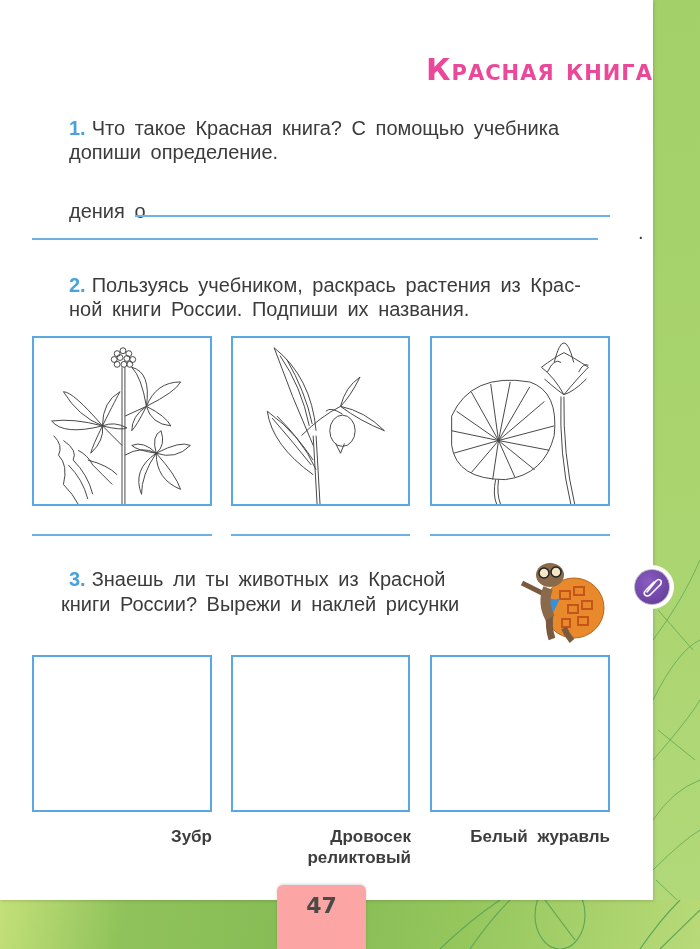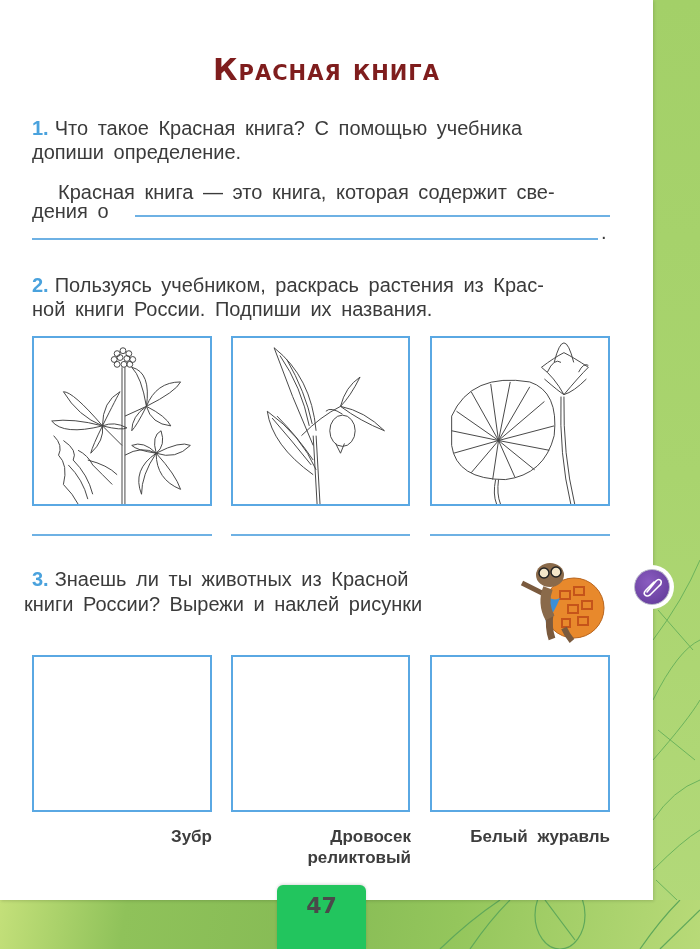--- a/index.html
+++ b/index.html
@@ -18,34 +18,35 @@
     position: absolute; left: 0; top: 900px; width: 700px; height: 49px;
     background: linear-gradient(100deg, #c4e07a 0%, #8fc25a 18%, #86bb55 45%, #94c65c 65%, #b8da78 100%);
   }
   .page {
     position: absolute; left: 0; top: 0; width: 653px; height: 900px;
     background: #ffffff;
     box-shadow: 1px 1px 3px rgba(0,0,0,0.15);
   }
   .title {
     position: absolute; left: 0; width: 653px; top: 52px;
-    text-align: center;
-    color: #7f1d1d;
+    text-align: right;
+    color: #ec4899;
     font-weight: bold;
     font-size: 30px;
     letter-spacing: 1px;
     font-variant: small-caps;
     font-family: "DejaVu Sans", sans-serif;
   }
   .p {
     position: absolute;
     font-size: 20px;
     line-height: 28px;
     color: #3b3b3b;
     word-spacing: 4px;
+    margin-left: 37px;
   }
   .num { color: #4aa2dd; font-weight: bold; margin-right: 6px; }
   .hline { position: absolute; height: 2px; background: #6eb1e4; }
   .box {
     position: absolute; border: 2px solid #5aa8e3; background: #fff;
   }
   .box svg { position: absolute; left: 0; top: 0; width: 100%; height: 100%; }
   .caption {
     position: absolute; text-align: right; font-weight: bold;
     font-size: 17px; line-height: 21px; color: #3d3d3d; width: 180px;
@@ -56,21 +57,21 @@
     display: flex; align-items: center; justify-content: center;
   }
   .clip-inner {
     width: 36px; height: 36px; border-radius: 50%;
     background: radial-gradient(circle at 40% 35%, #8a5cc0, #5e3795);
     border: 1px solid #b8b8c8;
     display: flex; align-items: center; justify-content: center;
   }
   .page-tab {
     position: absolute; left: 277px; top: 885px; width: 89px; height: 64px;
-    background: #22c55e;
+    background: #fca5a5;
     border-radius: 6px 6px 0 0;
     box-shadow: 0 -1px 3px rgba(0,0,0,0.15);
     text-align: center;
     font-family: "DejaVu Sans", sans-serif;
     font-weight: bold; font-size: 22px; color: #4a4a4a;
     padding-top: 8px;
   }
   .leaf-deco { position: absolute; }
 </style>
 </head>
@@ -104,21 +105,20 @@
 </div>
 
 <div class="page">
 
   <div class="title">Красная книга</div>
 
   <div class="p" style="left:32px; top:114px;">
     <span class="num">1.</span><span>Что такое Красная книга? С помощью учебника</span>
   </div>
   <div class="p" style="left:32px; top:138px;">допиши определение.</div>
-  <div class="p" style="left:58px; top:178px;">Красная книга — это книга, которая содержит све-</div>
   <div class="p" style="left:32px; top:197px;">дения о</div>
   <div class="hline" style="left:135px; top:215px; width:475px;"></div>
   <div class="hline" style="left:32px; top:238px; width:566px;"></div>
   <div class="p" style="left:601px; top:218px;">.</div>
 
   <div class="p" style="left:32px; top:271px;text-align:right;">
     <span class="num">2.</span><span>Пользуясь учебником, раскрась растения из Крас-</span>
   </div>
   <div class="p" style="left:32px; top:295px;">ной книги России. Подпиши их названия.</div>
 

